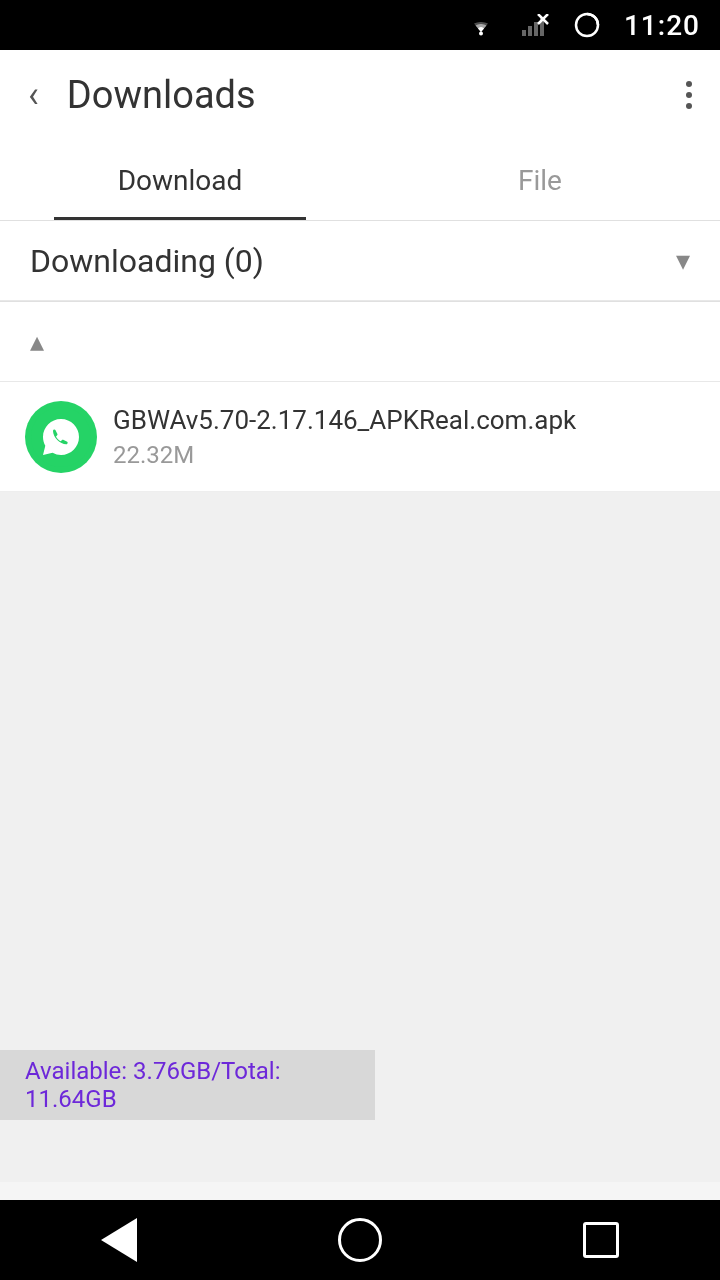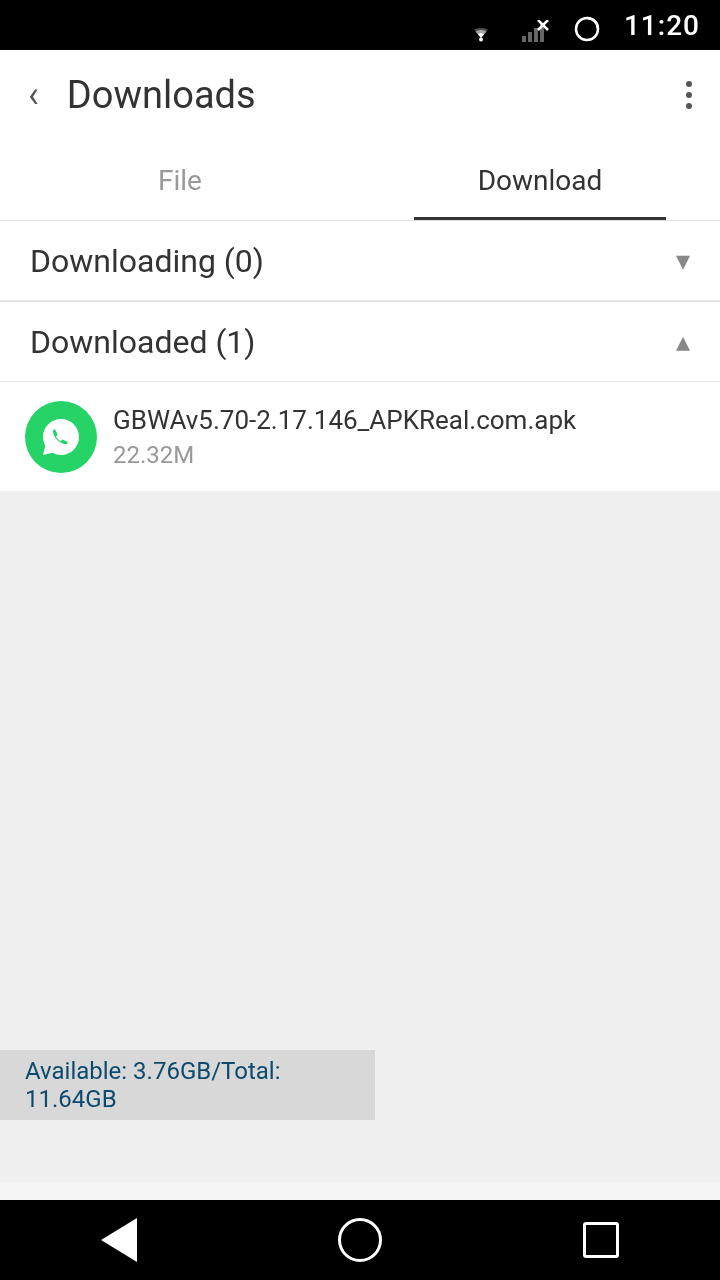--- a/index.html
+++ b/index.html
@@ -18,21 +18,21 @@
       background: #000;
       height: 50px;
       display: flex;
       align-items: center;
       justify-content: flex-end;
       padding: 0 20px;
       gap: 10px;
     }
     .status-icons {
       display: flex;
-      align-items: flex-end;
+      align-items: center;
       gap: 24px;
     }
     .status-time {
       color: white;
       font-size: 28px;
       font-weight: 500;
       letter-spacing: 1px;
     }
 
     
@@ -177,21 +177,21 @@
       left: 0;
       width: 375px;
       background: #d8d8d8;
       height: 70px;
       display: flex;
       align-items: center;
       padding: 0 25px;
     }
     .bottom-info-text {
       font-size: 24px;
-      color: #0c4a6e;
+      color: #6d28d9;
     }
 
     
     .nav-bar {
       position: absolute;
       bottom: 0;
       left: 0;
       width: 100%;
       height: 80px;
       background: #000;
@@ -272,37 +272,36 @@
   <div class="menu-btn">
     <div class="menu-dot"></div>
     <div class="menu-dot"></div>
     <div class="menu-dot"></div>
   </div>
 </div>
 
 <div class="main-content">
 
   <div class="tabs">
+    <div class="tab active">
+      <span>Download</span>
+    </div>
     <div class="tab inactive">
       <span>File</span>
     </div>
-    <div class="tab active">
-      <span>Download</span>
-    </div>
   </div>
 
   <div class="section-header">
     <span class="section-title">Downloading (0)</span>
     <span class="chevron">▾</span>
   </div>
 
   <div class="divider"></div>
 
   <div class="section-header">
-    <span class="section-title">Downloaded (1)</span>
     <span class="chevron">▴</span>
   </div>
 
   <div class="download-item">
     <div class="app-icon">
 
       <svg viewBox="0 0 60 60" fill="none" xmlns="http://www.w3.org/2000/svg">
         <circle cx="30" cy="30" r="30" fill="#25D366"></circle>
         <path d="M30 12C20.06 12 12 20.06 12 30c0 3.18.84 6.16 2.31 8.74L12 48l9.53-2.27A18 18 0 0030 48c9.94 0 18-8.06 18-18S39.94 12 30 12z" fill="white"></path>
         <path d="M22 24c0-.8.6-1.5 1.4-1.5.4 0 .8.2 1 .5l2 4c.2.4.1.9-.2 1.2l-1.2 1.2c1 2 2.8 3.8 4.8 4.8l1.2-1.2c.3-.3.8-.4 1.2-.2l4 2c.3.2.5.6.5 1 0 .8-.7 1.5-1.5 1.5-6.1 0-13.2-7.1-13.2-13.3z" fill="#25D366"></path>

